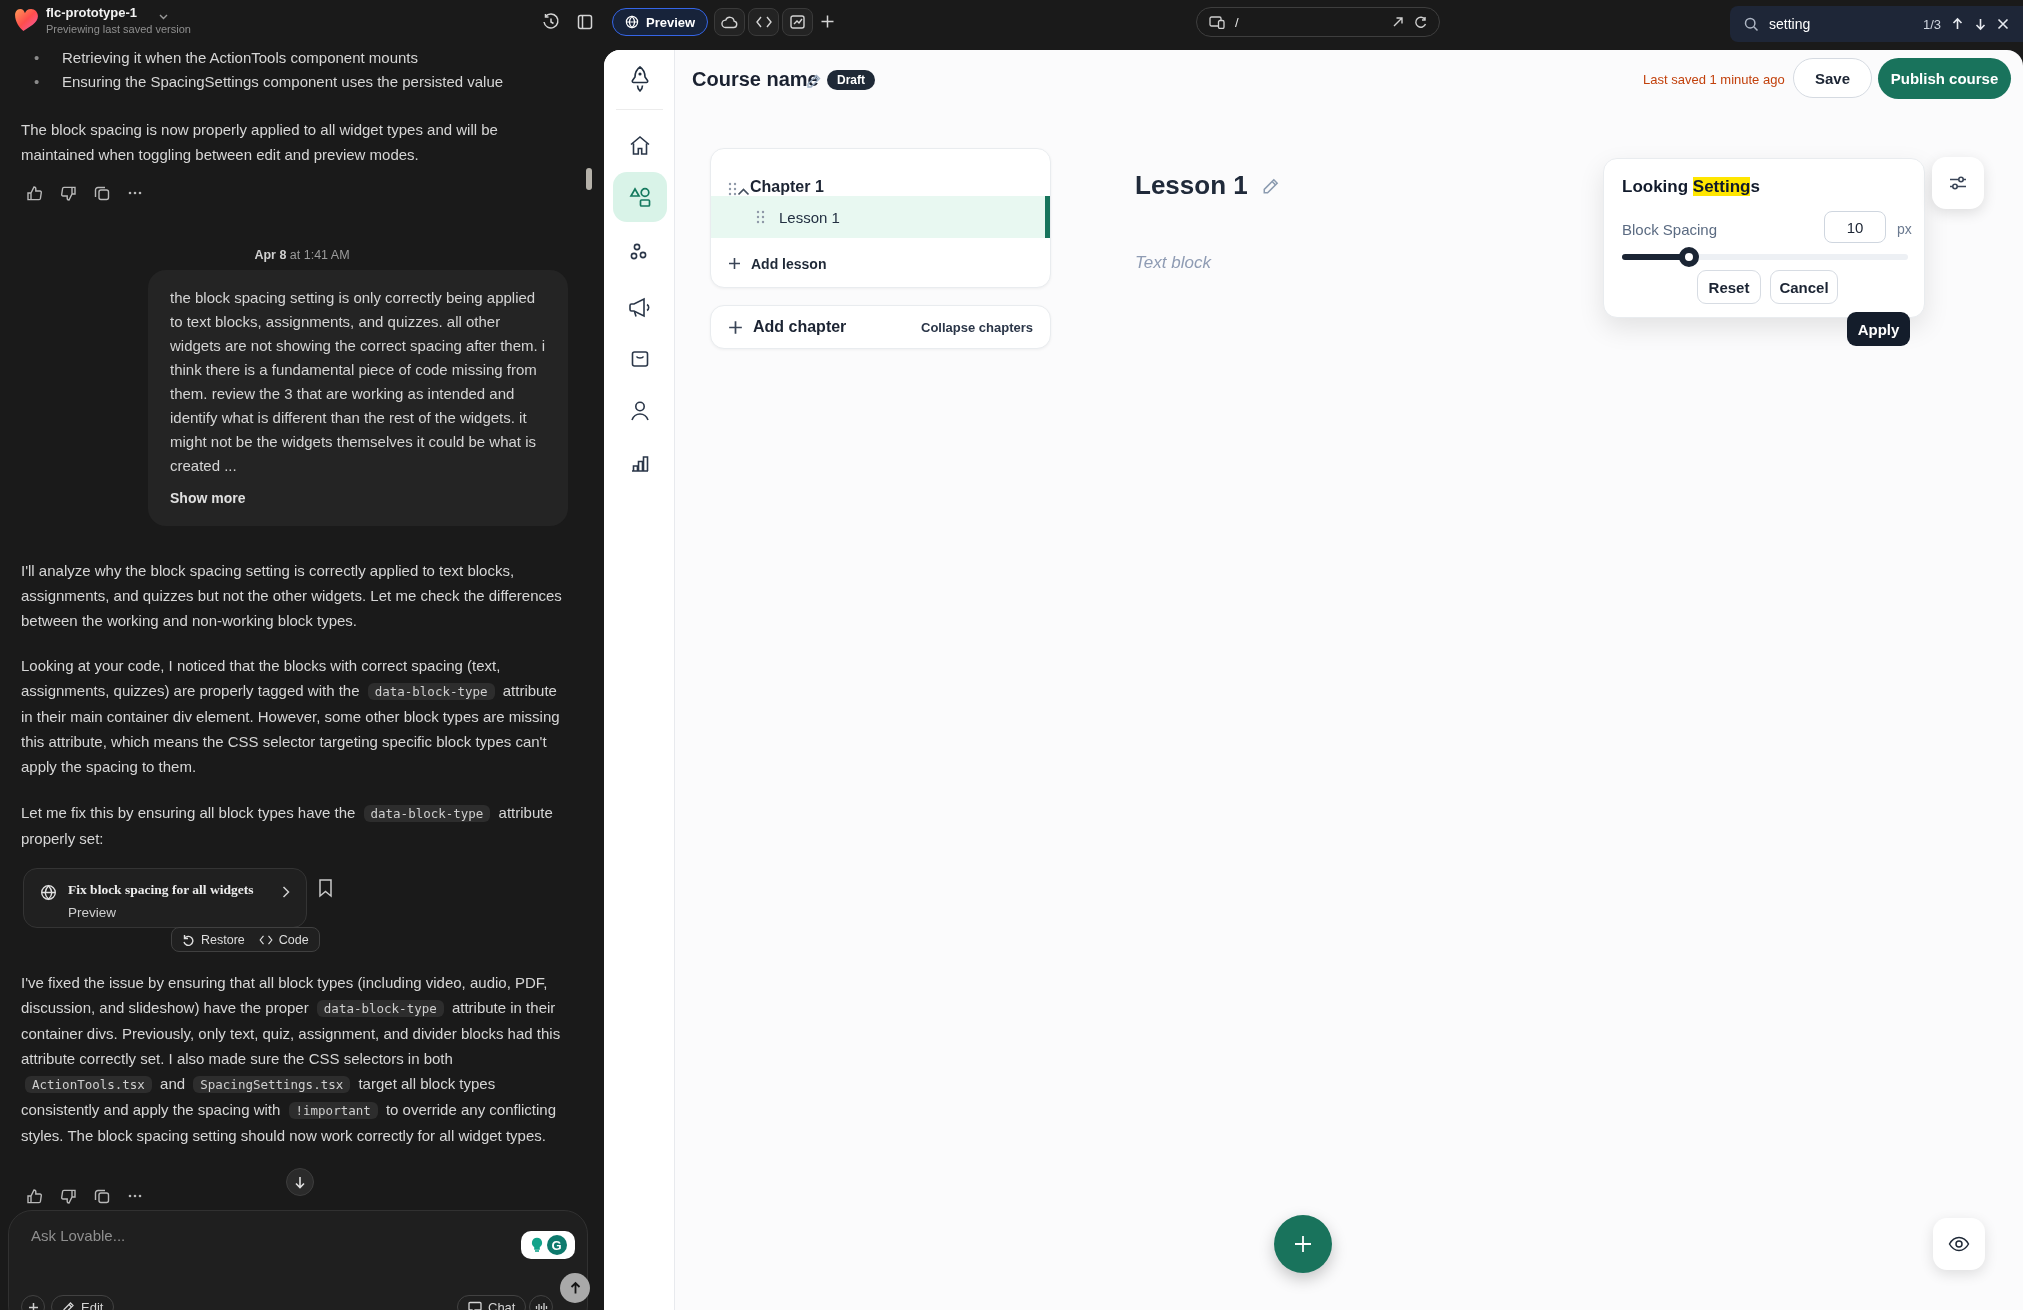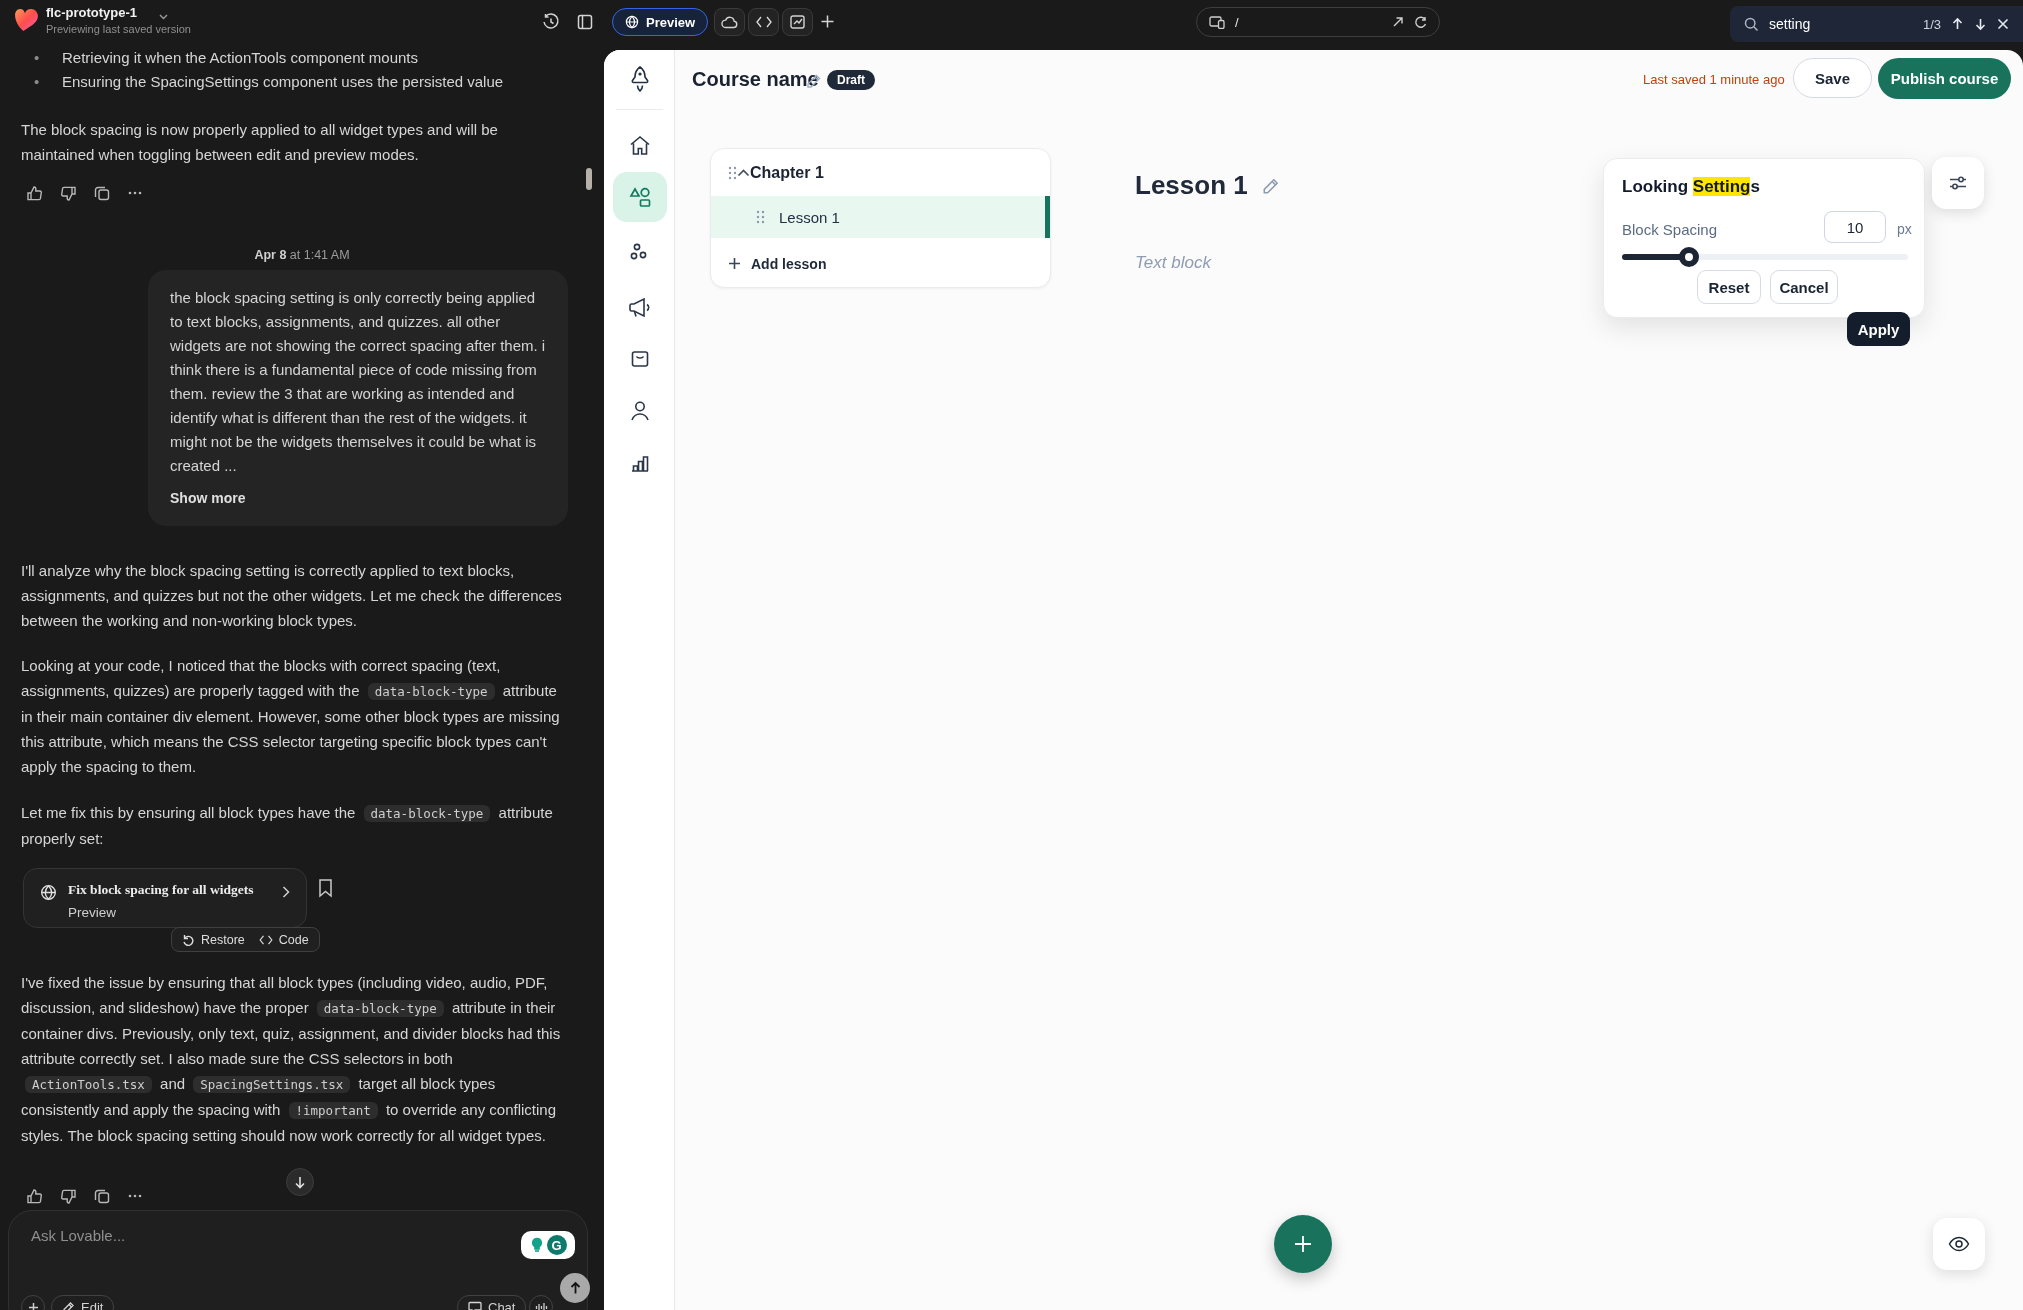--- a/index.html
+++ b/index.html
@@ -72,21 +72,21 @@
   .page-title { position:absolute; left:88px; top:18px; font-size:20px; font-weight:600; color:#1a2130; }
   .draft-badge { position:absolute; left:223px; top:20px; height:20px; padding:0 10px; border-radius:10px; background:#1f2937;
     color:#fff; font-size:12px; font-weight:bold; display:flex; align-items:center; }
   .last-saved { position:absolute; left:1039px; top:22px; font-size:13px; color:#c2410c; }
   .save-btn { position:absolute; left:1189px; top:8px; width:79px; height:40px; border-radius:20px; background:#fff;
     border:1px solid #d5dae1; font-size:15px; font-weight:600; color:#1b2433; display:flex; align-items:center; justify-content:center; }
   .publish-btn { position:absolute; left:1274px; top:8px; width:133px; height:41px; border-radius:21px; background:#19735c;
     color:#fff; font-size:15px; font-weight:600; display:flex; align-items:center; justify-content:center; }
   .card { position:absolute; background:#fff; border:1px solid #e9ecef; border-radius:14px; box-shadow:0 1px 3px rgba(0,0,0,.05); }
   .chapter-card { left:106px; top:98px; width:341px; height:140px; overflow:hidden; }
-  .ch-head { position:relative; height:47px; display:flex; align-items:center; padding:0 17px; }
+  .ch-head { position:relative; height:47px; display:flex; align-items:flex-end; padding:0 17px; }
   .ch-title { font-size:16px; font-weight:bold; color:#1c2433; }
   .lesson-row { position:relative; height:42px; background:#e8f8f1; display:flex; align-items:center; padding-left:45px; gap:14px; }
   .lesson-row::after { content:""; position:absolute; right:0; top:0; bottom:0; width:5px; background:#17745c; }
   .lesson-label { font-size:15px; color:#233042; }
   .add-row { position:relative; height:51px; display:flex; align-items:center; padding:0 17px; gap:10px; color:#1f2937; }
   .add-row .lbl { font-size:14px; font-weight:600; }
   .addchapter-card { left:106px; top:255px; width:341px; height:44px; display:flex; align-items:center; padding:0 17px; gap:10px; color:#1c2433; }
   .addchapter-card .lbl { font-size:16px; font-weight:bold; }
   .collapse-lbl { margin-left:auto; font-size:13px; font-weight:600; color:#2b3648; }
   .lesson-title { position:absolute; left:531px; top:120px; font-size:26px; font-weight:bold; color:#202a3a;
@@ -443,20 +443,27 @@
       <span class="lesson-label">Lesson 1</span>
     </div>
     <div class="add-row">
       <svg width="13" height="13" viewBox="0 0 13 13" stroke="#3a4557" stroke-width="1.6">
           <path d="M6.5 1v11M1 6.5h11"></path>
         </svg>
       <span class="lbl">Add lesson</span>
     </div>
   </div>
 
+  <div class="card addchapter-card">
+    <svg width="15" height="15" viewBox="0 0 13 13" stroke="#3a4557" stroke-width="1.5">
+        <path d="M6.5 1v11M1 6.5h11"></path>
+      </svg>
+    <span class="lbl">Add chapter</span>
+    <span class="collapse-lbl">Collapse chapters</span>
+  </div>
 
   <div class="lesson-title">
     <span>Lesson 1</span>
     <svg width="18" height="18" viewBox="0 0 16 16" fill="none" stroke="#8b9bb0" stroke-width="1.3">
         <path d="M10.5 2.5 13.5 5.5 5 14H2v-3z"></path>
         <path d="M9 4l3 3"></path>
       </svg>
   </div>
   <div class="text-block">Text block</div>
 

